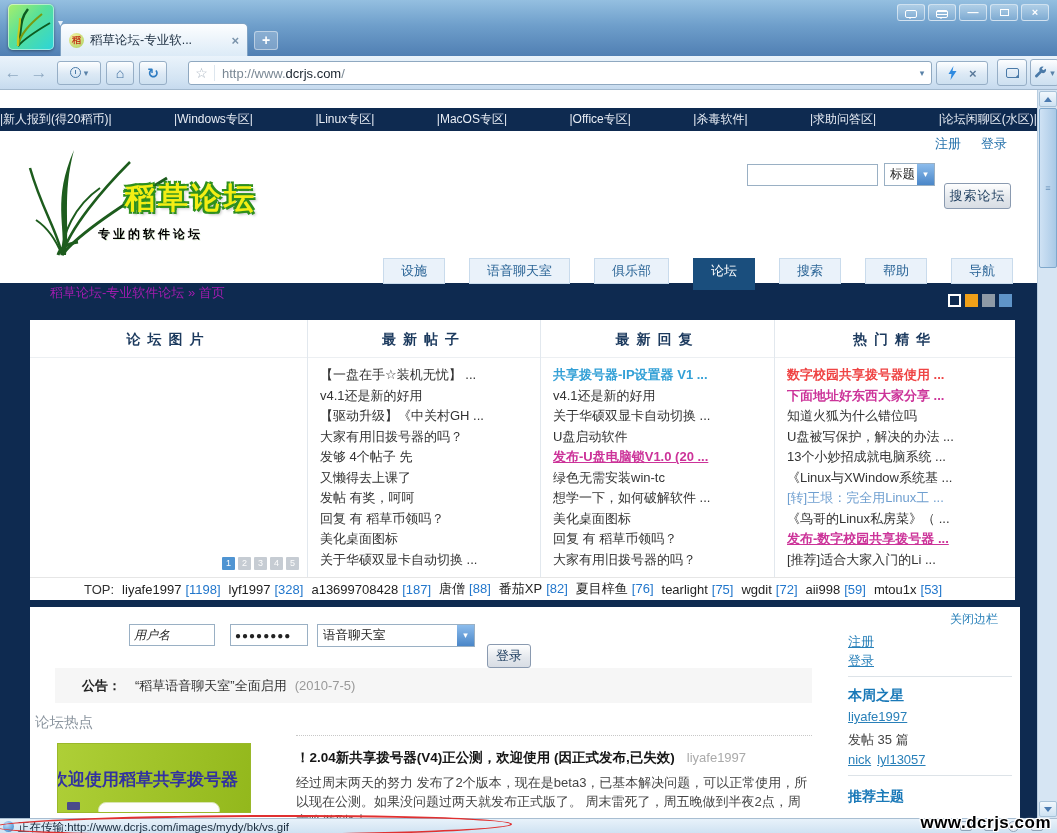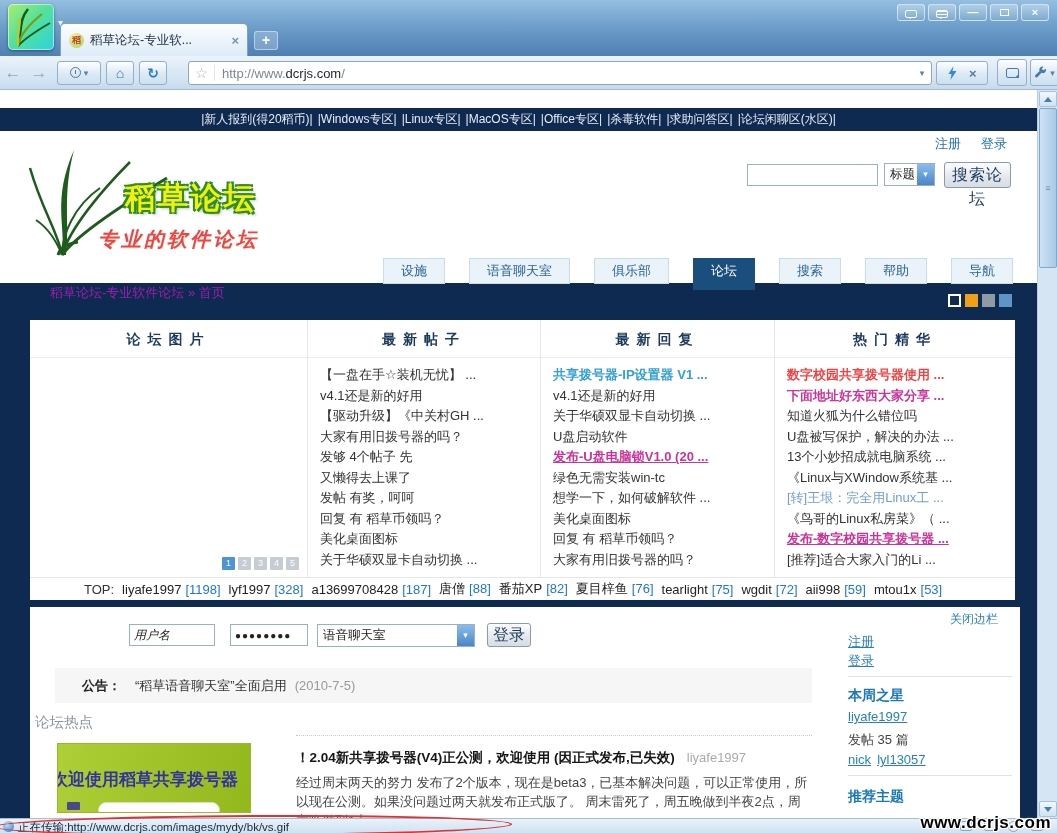--- a/index.html
+++ b/index.html
@@ -56,36 +56,36 @@
   .pagetools { position:absolute; left:992px; top:59px; width:30px; height:27px; }
   .wrenchb { position:absolute; left:1025px; top:59px; width:29px; height:27px; gap:2px; }
   .winshape { width:13px; height:10px; border:1.5px solid #4a7aa8; border-radius:2px; position:relative; }
   .winshape:after { content:""; position:absolute; right:-4px; bottom:-4px; border:3px solid transparent; border-left-color:#4a7aa8; transform:rotate(45deg); }
   .maxglyph { display:inline-block; width:9px; height:7px; border:1.5px solid #fff; margin-top:3px; }
 
   
   .page { position:absolute; left:0; top:90px; width:1037px; height:728px; background:#fff; overflow:hidden; }
   .page-dark { position:absolute; left:0; top:193px; width:1037px; height:535px; background:#0e2a50; }
   .navbar { position:absolute; left:0; top:18px; width:1037px; height:23px; background:#0e2a50;
-    display:flex; align-items:center; justify-content:center; gap:5px; }
+    display:flex; align-items:center; justify-content:space-between; gap:5px; }
   .tn-link { color:#e8edf5; font-size:12px; text-decoration:none; white-space:nowrap; }
   .hdr-auth { position:absolute; right:30px; top:45px; display:flex; gap:20px; }
   .hdr-auth a { color:#2471ab; font-size:13px; text-decoration:none; }
   .logo-wrap { position:absolute; left:22px; top:50px; width:330px; height:130px; }
   .logo-title { position:absolute; left:103px; top:38px; font-size:30px; font-weight:900; color:#f3ee14; letter-spacing:3px;
     text-shadow:-2px -2px 0 #2e8f1e, 2px -2px 0 #2e8f1e, -2px 2px 0 #2e8f1e, 2px 2px 0 #2e8f1e, 3px 3px 3px rgba(0,0,0,.25); }
-  .logo-sub { position:absolute; left:76px; top:86px; font-size:20px; font-weight:bold; color:#ef4444; letter-spacing:3px;
-    text-shadow:1px 1px 0 #e8f5e0;font-style:italic; }
+  .logo-sub { position:absolute; left:76px; top:86px; font-size:12px; font-weight:bold; color:#000000; letter-spacing:3px;
+    text-shadow:1px 1px 0 #e8f5e0; }
   .search-input { position:absolute; left:747px; top:74px; width:131px; height:22px; border:1px solid #9ab0c4; font-size:12px; padding:0 4px; }
   .fselect { position:absolute; height:23px; border:1px solid #9ab0c4; background:#fff; display:flex; align-items:center; font-size:12.5px; color:#222; }
   .fs-title { left:884px; top:73px; width:51px; }
   .fselect .fs-text { flex:1; padding-left:5px; white-space:nowrap; overflow:hidden; }
   .fs-arrow { width:17px; height:100%; background:linear-gradient(#8cbcec,#4a86c8); color:#fff; font-size:9px; text-align:center; line-height:21px; flex:none; }
   .btn { border:1px solid #8a9ab0; border-radius:3px; background:linear-gradient(#fefefe,#e3e7ec 60%,#d8dde4);
-    font-size:16px; color:#1a3a5c; text-align:center; }
+    font-size:13px; color:#1a3a5c; text-align:center;margin-top:21px; }
   .search-btn { position:absolute; left:944px; top:72px; width:67px; height:26px; line-height:24px; letter-spacing:1px; }
   .ftabs { position:absolute; right:24px; top:168px; display:flex; gap:24px; align-items:flex-start; z-index:3; }
   .ftab { height:26px; padding:0 17px; background:#eaf2fa; border:1px solid #c9dbec; color:#2a6496;
     font-size:13px; line-height:24px; white-space:nowrap; }
   .ftab.active { background:#1a4e7d; border-color:#1a4e7d; color:#fff; height:32px; }
   .breadcrumb { position:absolute; left:0; top:193px; width:1037px; height:37px; }
   .bc-text { position:absolute; left:50px; top:1px; font-size:13px; color:#a21caf; }
   .bc-squares { position:absolute; right:25px; top:11px; }
   .bsq { width:13px; height:13px; display:inline-block; margin-left:4px; vertical-align:top; }
   .bsq.first { border:2px solid #fff; }

